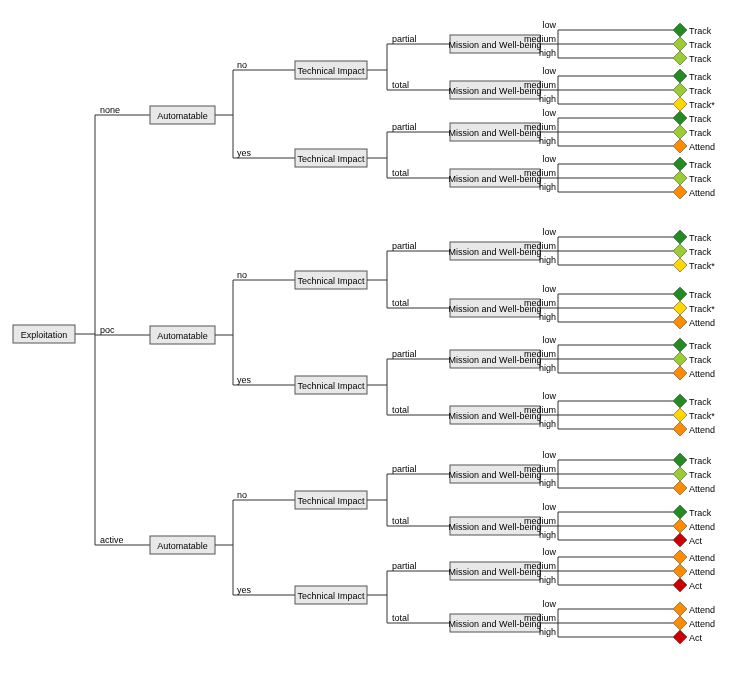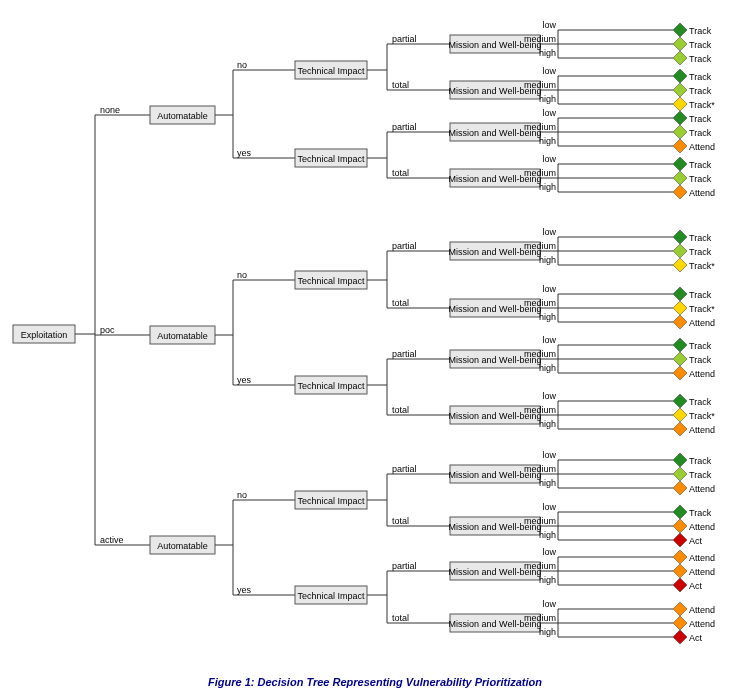--- a/index.html
+++ b/index.html
@@ -466,14 +466,13 @@
             <line x1="553" y1="627" x2="668" y2="627" stroke="#333" stroke-width="1"></line>
             <text x="551" y="625" text-anchor="end" font-size="9" font-family="Arial">high</text>
             <g>
               <polygon points="675,620 682,627 675,634 668,627" fill="#CC0000" stroke="#333" stroke-width="0.5"></polygon>
               <text x="684" y="630.5" text-anchor="start" font-size="9" font-family="Arial">Act</text>
             </g>
           </g>
         </g>
       </g>
     </svg>
-  <div class="caption">Figure 1: Decision Tree Representing Vulnerability Prioritization</div>
 </div>
 
 </body></html>

